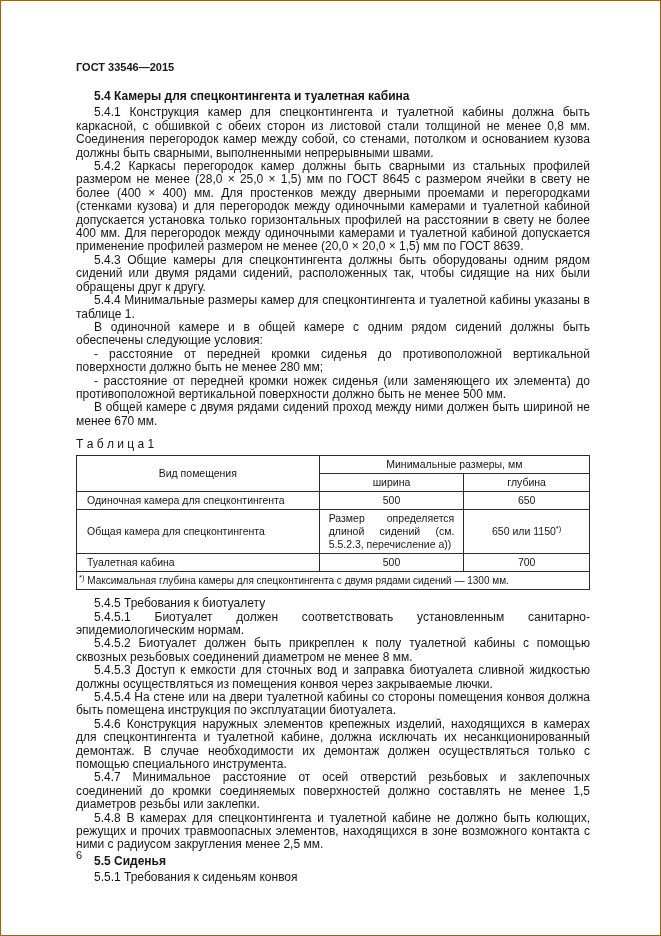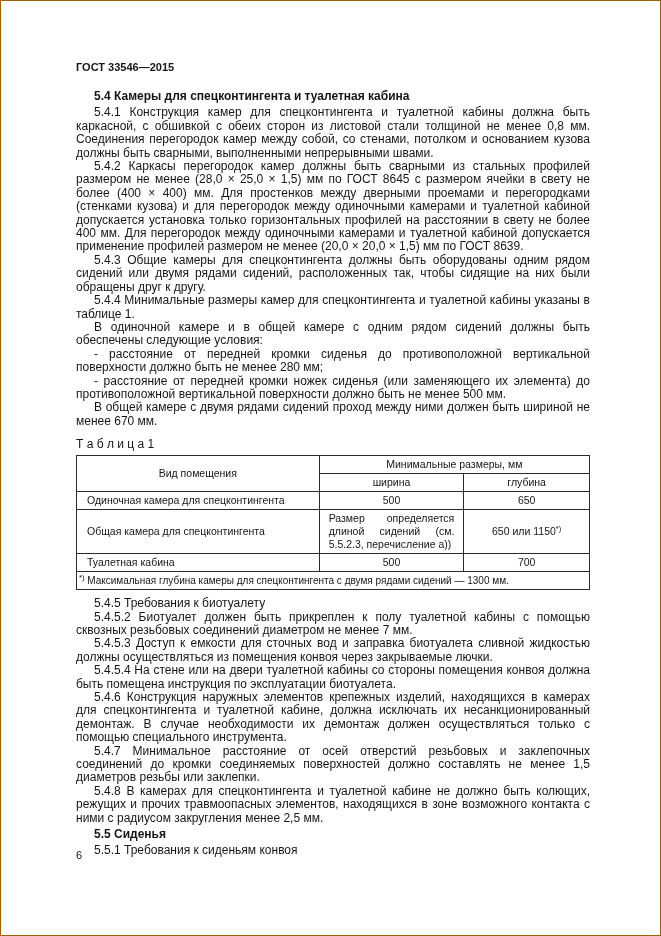--- a/index.html
+++ b/index.html
@@ -132,21 +132,22 @@
           <td>500</td>
           <td>700</td>
         </tr>
         <tr>
           <td colspan="3" class="c-footnote"><sup>*)</sup><span> Максимальная глубина камеры для спецконтингента с двумя рядами сидений — 1300 мм.</span></td>
         </tr>
       </tbody>
     </table>
 
     <p class="para">5.4.5 Требования к биотуалету</p>
-    <p class="para">5.4.5.2 Биотуалет должен быть прикреплен к полу туалетной кабины с помощью сквозных резьбовых соединений диаметром не менее 7 мм.</p>
+    <p class="para">5.4.5.1 Биотуалет должен соответствовать установленным санитарно-эпидемиологическим нормам.</p>
+    <p class="para">5.4.5.2 Биотуалет должен быть прикреплен к полу туалетной кабины с помощью сквозных резьбовых соединений диаметром не менее 8 мм.</p>
     <p class="para">5.4.5.3 Доступ к емкости для сточных вод и заправка биотуалета сливной жидкостью должны осуществляться из помещения конвоя через закрываемые лючки.</p>
     <p class="para">5.4.5.4 На стене или на двери туалетной кабины со стороны помещения конвоя должна быть помещена инструкция по эксплуатации биотуалета.</p>
     <p class="para">5.4.6 Конструкция наружных элементов крепежных изделий, находящихся в камерах для спецконтингента и туалетной кабине, должна исключать их несанкционированный демонтаж. В случае необходимости их демонтаж должен осуществляться только с помощью специального инструмента.</p>
     <p class="para">5.4.7 Минимальное расстояние от осей отверстий резьбовых и заклепочных соединений до кромки соединяемых поверхностей должно составлять не менее 1,5 диаметров резьбы или заклепки.</p>
     <p class="para">5.4.8 В камерах для спецконтингента и туалетной кабине не должно быть колющих, режущих и прочих травмоопасных элементов, находящихся в зоне возможного контакта с ними с радиусом закругления менее 2,5 мм.</p>
 
     <p class="para heading">5.5 Сиденья</p>
     <p class="para">5.5.1 Требования к сиденьям конвоя</p>
 
   </div>

